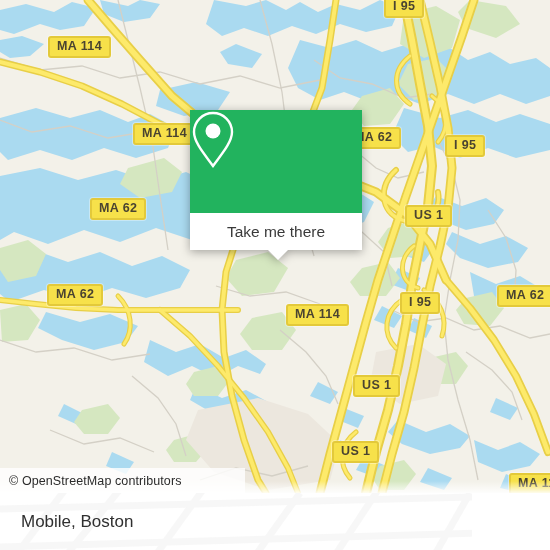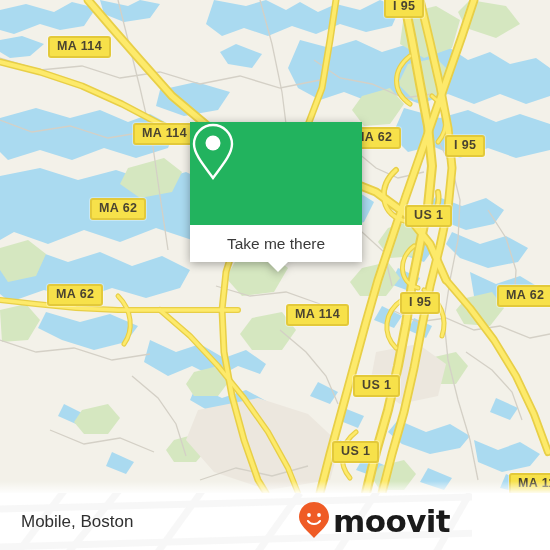--- a/index.html
+++ b/index.html
@@ -53,21 +53,21 @@
     padding: 1px 7px 2px 7px;
     white-space: nowrap;
     line-height: 15px;
     z-index: 20;
     box-shadow: 0 0 0 1px rgba(255,255,255,0.35);
   }
 
   
   #card {
     position: absolute;
-    left: 190px; top: 122px;
+    left: 190px; top: 110px;
     width: 172px; height: 140px;
     z-index: 60;
     filter: drop-shadow(0 2px 5px rgba(0,0,0,0.33));
   }
   #card-green {
     width: 172px; height: 103px;
     background: #22b35e;
     display: flex; align-items: center; justify-content: center;
   }
   #card-green svg { display: block; }
@@ -317,20 +317,23 @@
             <circle cx="23" cy="21" r="7.5" fill="#ffffff"></circle>
           </svg>
         </span>
       </div>
       <div id="card-label">
         <span>Take me there</span>
       </div>
       <div id="card-tail"></div>
     </div>
 
+    <div id="attrib">
+      <span>© OpenStreetMap contributors</span>
+    </div>
 
     <div id="mapfade"></div>
   </div>
 
   <div id="footer">
 
     <svg id="footer-watermark" viewBox="0 0 550 90">
       <g stroke="#f0f0f0" stroke-width="7" fill="none">
         <path d="M10,90 L70,10"></path>
         <path d="M60,90 L130,4"></path>
@@ -341,26 +344,15 @@
         <path d="M0,36 L550,22"></path>
         <path d="M0,74 L550,58"></path>
         <path d="M480,90 L545,30"></path>
       </g>
     </svg>
 
     <div id="footer-title">
       <span>Mobile, Boston</span>
     </div>
 
-    <div id="brand">
-      <span>
-        <svg width="32" height="38" viewBox="0 0 32 38" xmlns="http://www.w3.org/2000/svg">
-          <path d="M16 1 C7.7 1 1 7.7 1 16 C1 24 10 30 16 37 C22 30 31 24 31 16 C31 7.7 24.3 1 16 1 Z" fill="#ef5b25"></path>
-          <circle cx="11" cy="14" r="1.9" fill="#ffffff"></circle>
-          <circle cx="21" cy="14" r="1.9" fill="#ffffff"></circle>
-          <path d="M10 20 C12.5 24 19.5 24 22 20" stroke="#ffffff" stroke-width="2.1" fill="none" stroke-linecap="round"></path>
-        </svg>
-      </span>
-      <span id="brand-word">moovit</span>
-    </div>
   </div>
 
 </div>
 
 </body></html>

